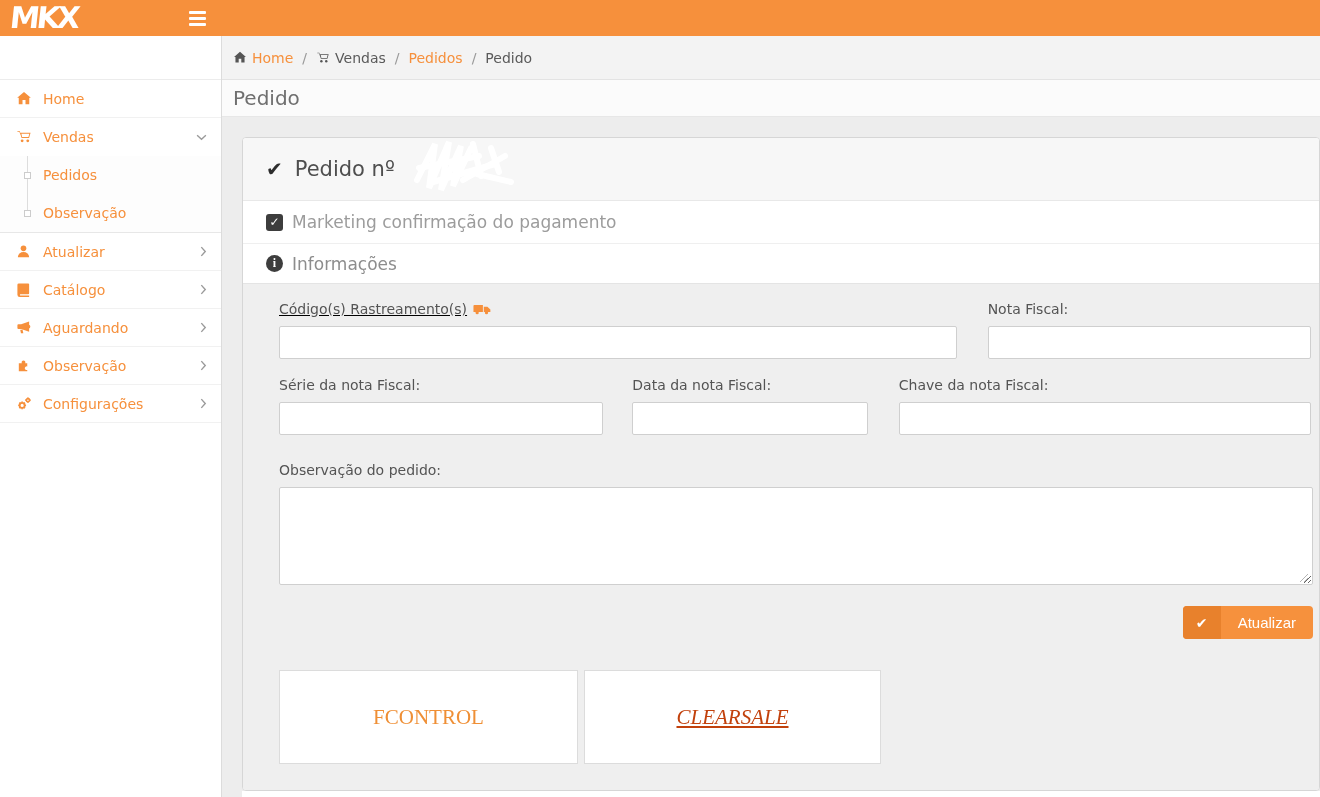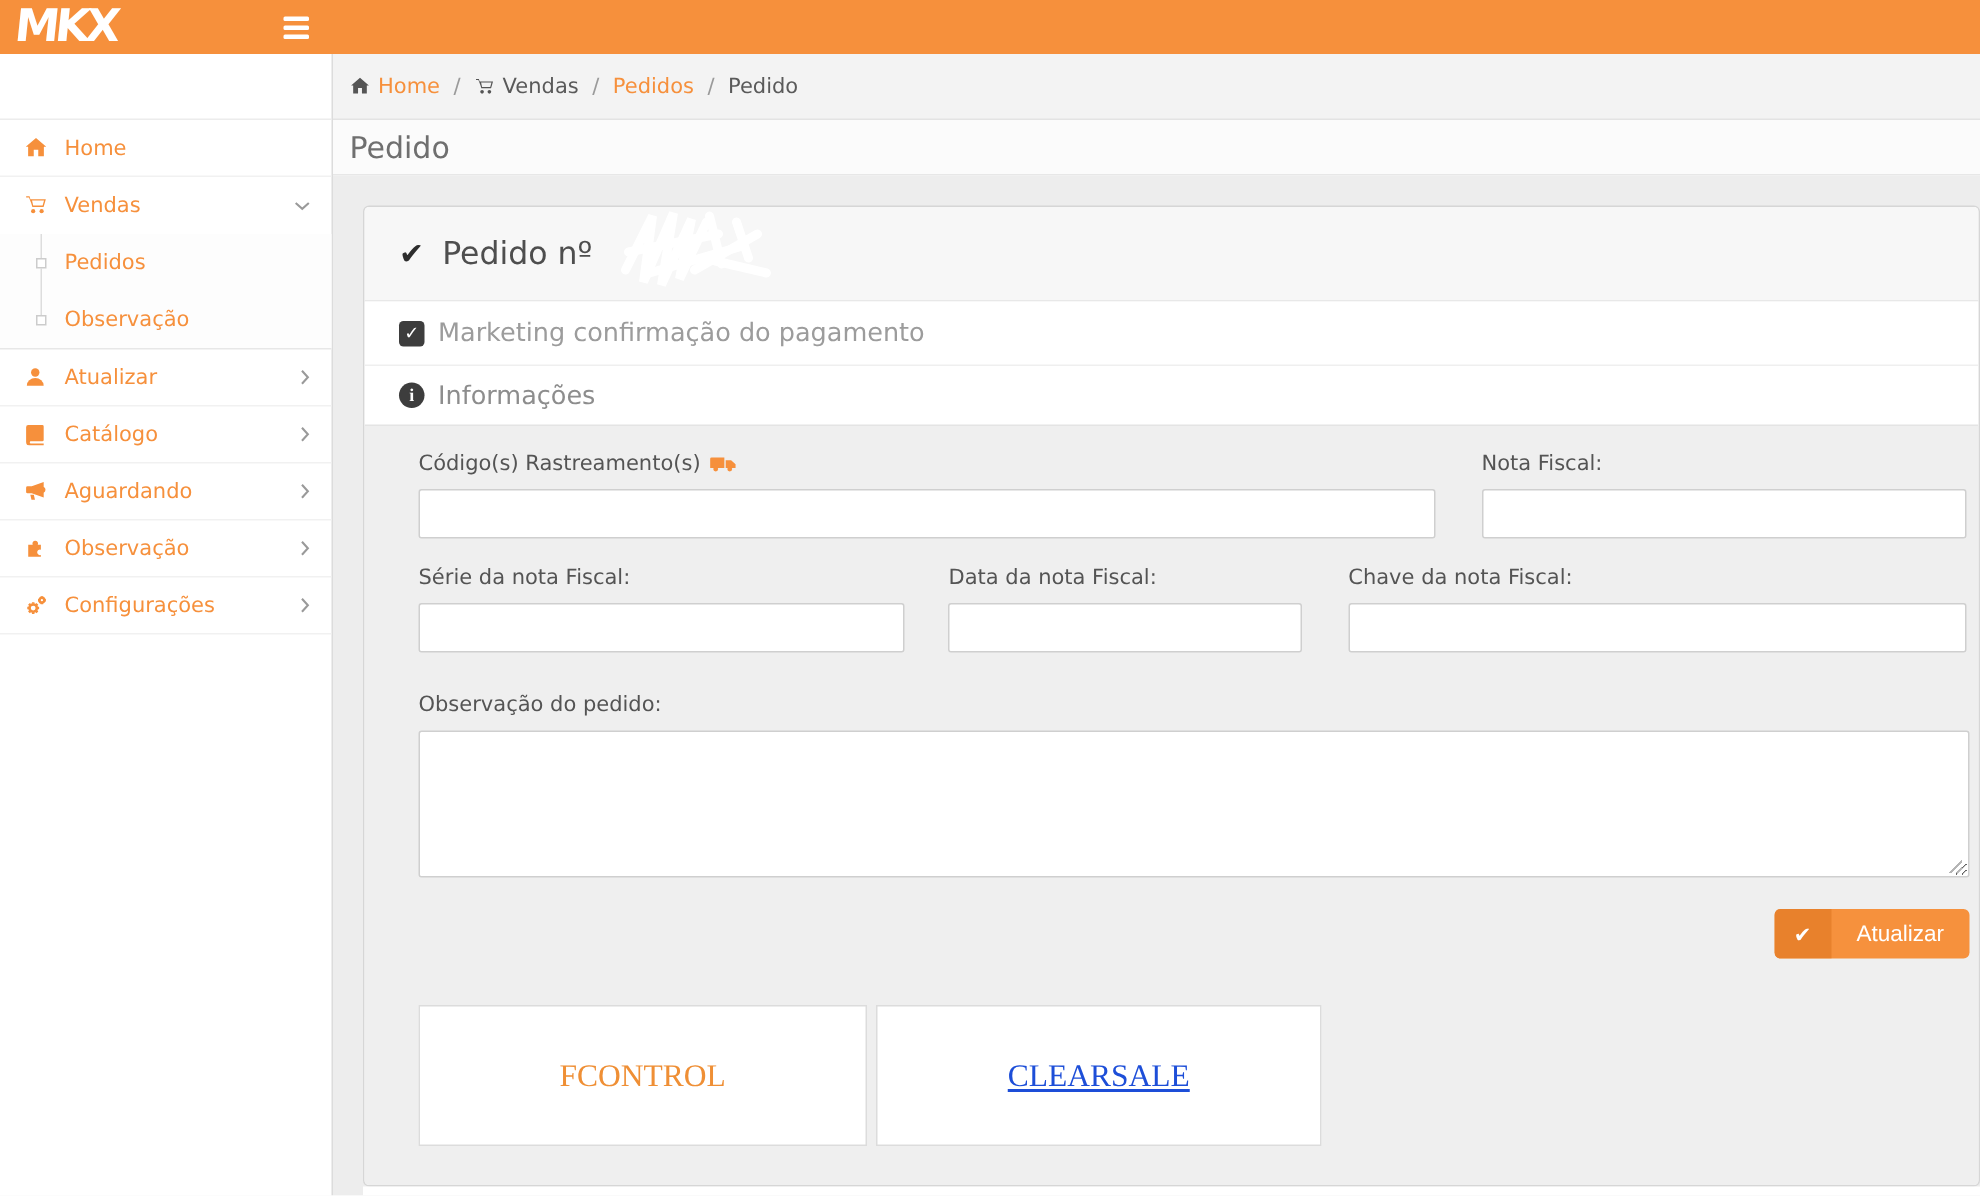--- a/index.html
+++ b/index.html
@@ -64,21 +64,21 @@
     align-items:center; justify-content:center; margin-right:9px; flex:none; }
   .status-text { font-size:17px; color:#9c9c9c; }
   .info-text { font-size:17px; color:#8d8d8d; }
 
   .form-body { background:#efefef; padding:17px 8px 0 36px; height:508px; }
   .f-label { font-size:14px; color:#545454; margin-bottom:9px; display:flex; align-items:center; }
   .f-label .truck { margin-left:6px; color:#f6903c; }
   .f-input { width:100%; height:33px; background:#fff; border:1px solid #cfcfcf;
     border-radius:2px; padding:0 8px; font-size:14px; color:#333; outline:none; }
   .frow { display:flex; }
-  .col-track { width:679px; margin-right:31px; }
+  .col-track { width:679px; margin-right:31px;text-decoration:underline; }
   .col-nf { width:324px; }
   .col-serie { width:325px; margin-right:29px; }
   .col-data { width:236px; margin-right:31px; }
   .col-chave { width:413px; }
   .row2 { margin-top:18px; }
   .obs-block { margin-top:27px; position:relative; }
   .f-textarea { width:1034px; height:98px; background:#fff; border:1px solid #cfcfcf;
     border-radius:2px; padding:6px 8px; font-size:14px; color:#333; resize:vertical;
     font-family:inherit; outline:none; display:block; }
   .resize-grip { position:absolute; right:3px; bottom:3px; width:10px; height:10px;
@@ -92,21 +92,21 @@
     display:flex; align-items:center; justify-content:center; }
   .btn-update .btn-label { color:#fff; font-size:15px; padding:0 17px; display:flex;
     align-items:center; font-family:inherit; }
 
   .fraud-row { display:flex; gap:6px; margin-top:31px; }
   .fraud-box { background:#fff; border:1px solid #dcdcdc; height:94px; display:flex;
     align-items:center; justify-content:center; font-family:"Liberation Serif","DejaVu Serif",serif;
     font-size:21px; }
   .box-fcontrol { width:299px; color:#ef8f35;text-align:right; }
   .box-clearsale { width:297px; }
-  .box-clearsale a, .clearsale-link { color:#1d4ed8; text-decoration:underline; cursor:pointer; }
+  .box-clearsale a, .clearsale-link { color:#c2410c; text-decoration:underline; cursor:pointer;font-style:italic; }
   .footer-strip { height:6px; background:#fff; }
 
   svg { display:block; }
 </style>
 </head>
 <body>
 
 <div class="topbar">
   <div class="logo">MKX</div>
   <div class="hamburger">

